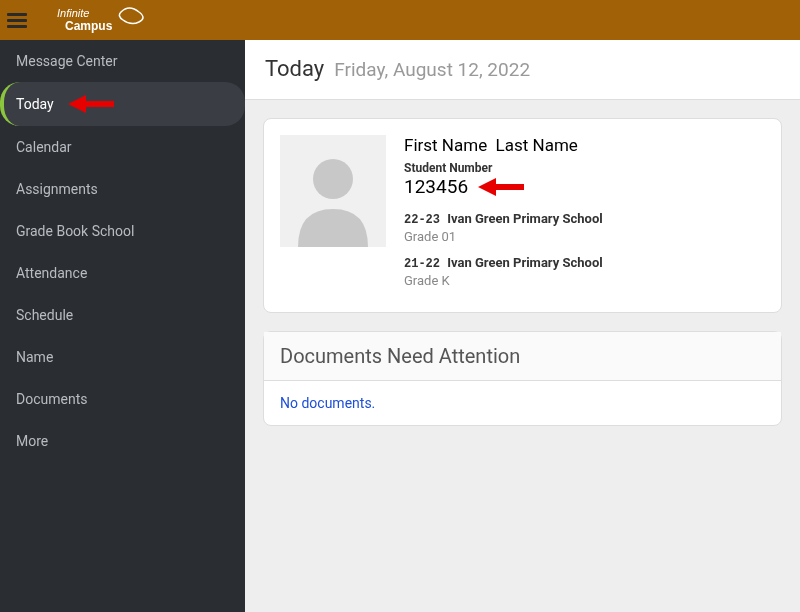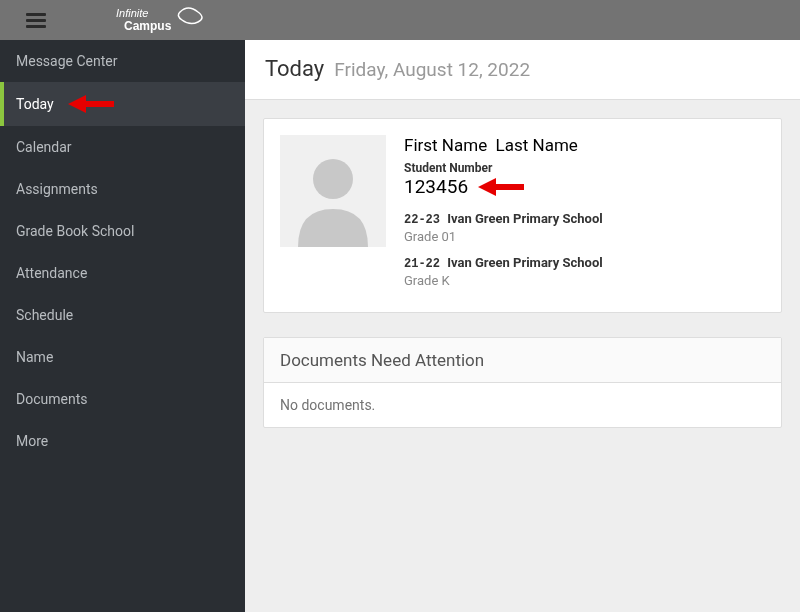--- a/index.html
+++ b/index.html
@@ -5,25 +5,24 @@
     * { margin: 0; padding: 0; box-sizing: border-box; }
     body {
       font-family: -apple-system, BlinkMacSystemFont, "Segoe UI", Roboto, Arial, sans-serif;
       width: 800px;
       height: 612px;
       overflow: hidden;
       background: #fff;
     }
     .header {
       height: 40px;
-      background: #737373;
-      display: flex;
-      align-items: center;
-      padding: 0 24px;
-      gap: 40px;
+      background: #a16207;
+      display: flex;
+      align-items: center;
+      padding: 0 5px;
     }
     .hamburger {
       width: 24px;
       height: 24px;
       display: flex;
       flex-direction: column;
       justify-content: space-around;
       padding: 3px 2px;
       cursor: pointer;
       margin-right: 28px;
@@ -50,20 +49,21 @@
       flex-shrink: 0;
     }
     .sidebar-item {
       padding: 13px 16px;
       color: #b8bcc0;
       font-size: 14px;
       cursor: pointer;
       display: flex;
       align-items: center;
       position: relative;
+      border-radius: 20px;
     }
     .sidebar-item.active {
       color: #fff;
       background: #3a3e44;
       border-left: 4px solid #8cc63f;
       padding-left: 12px;
     }
     .content {
       flex: 1;
       background: #eeeeee;
@@ -85,22 +85,22 @@
     .page-date {
       font-size: 19px;
       color: #999;
     }
     .content-body {
       padding: 18px;
     }
     .card {
       background: #fff;
       border: 1px solid #ddd;
-      border-radius: 2px;
-      margin-bottom: 24px;
+      border-radius: 8px;
+      margin-bottom: 18px;
     }
     .student-card {
       padding: 16px;
       display: flex;
       gap: 18px;
     }
     .avatar {
       width: 106px;
       height: 112px;
       background: #f0f0f0;
@@ -144,29 +144,29 @@
       font-weight: bold;
       color: #333;
     }
     .enrollment-grade {
       font-size: 13px;
       color: #888;
       margin-top: 2px;
     }
     .section-header {
       padding: 12px 16px;
-      font-size: 17px;
+      font-size: 20px;
       color: #555;
       border-bottom: 1px solid #ddd;
       background: #fafafa;
     }
     .section-body {
       padding: 14px 16px;
       font-size: 14px;
-      color: #737373;
+      color: #1d4ed8;
     }
     .red-arrow {
       display: inline-block;
       margin-left: 6px;
     }
     .red-arrow svg { display: block; }
   </style>
 </head>
 <body>
 

